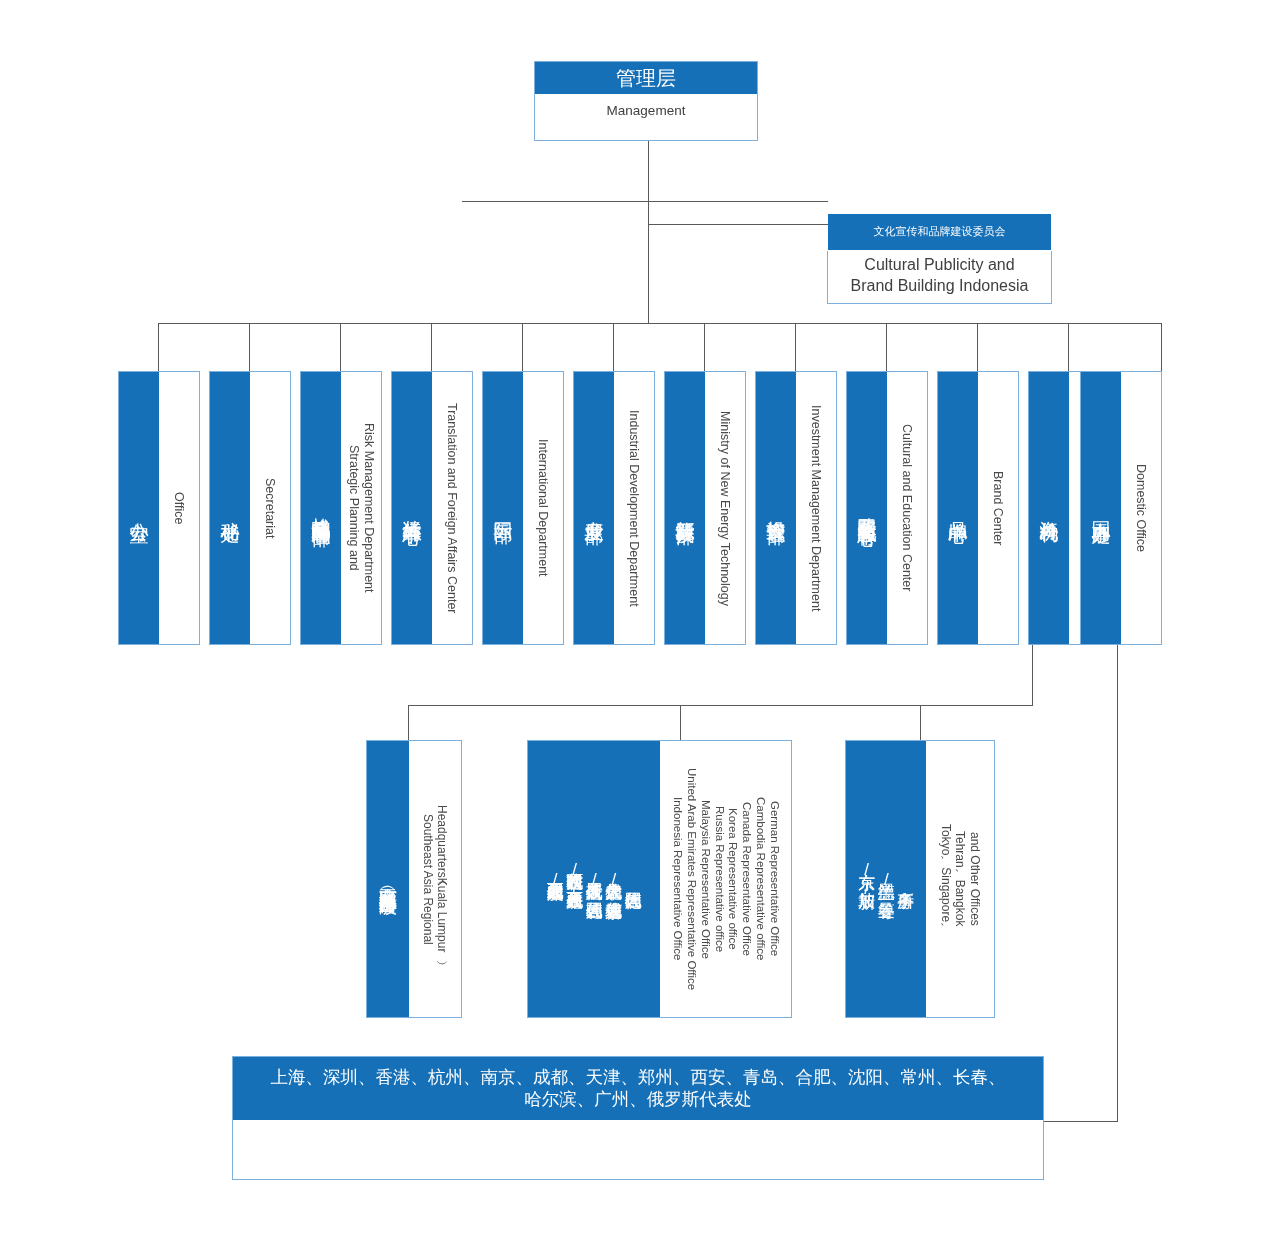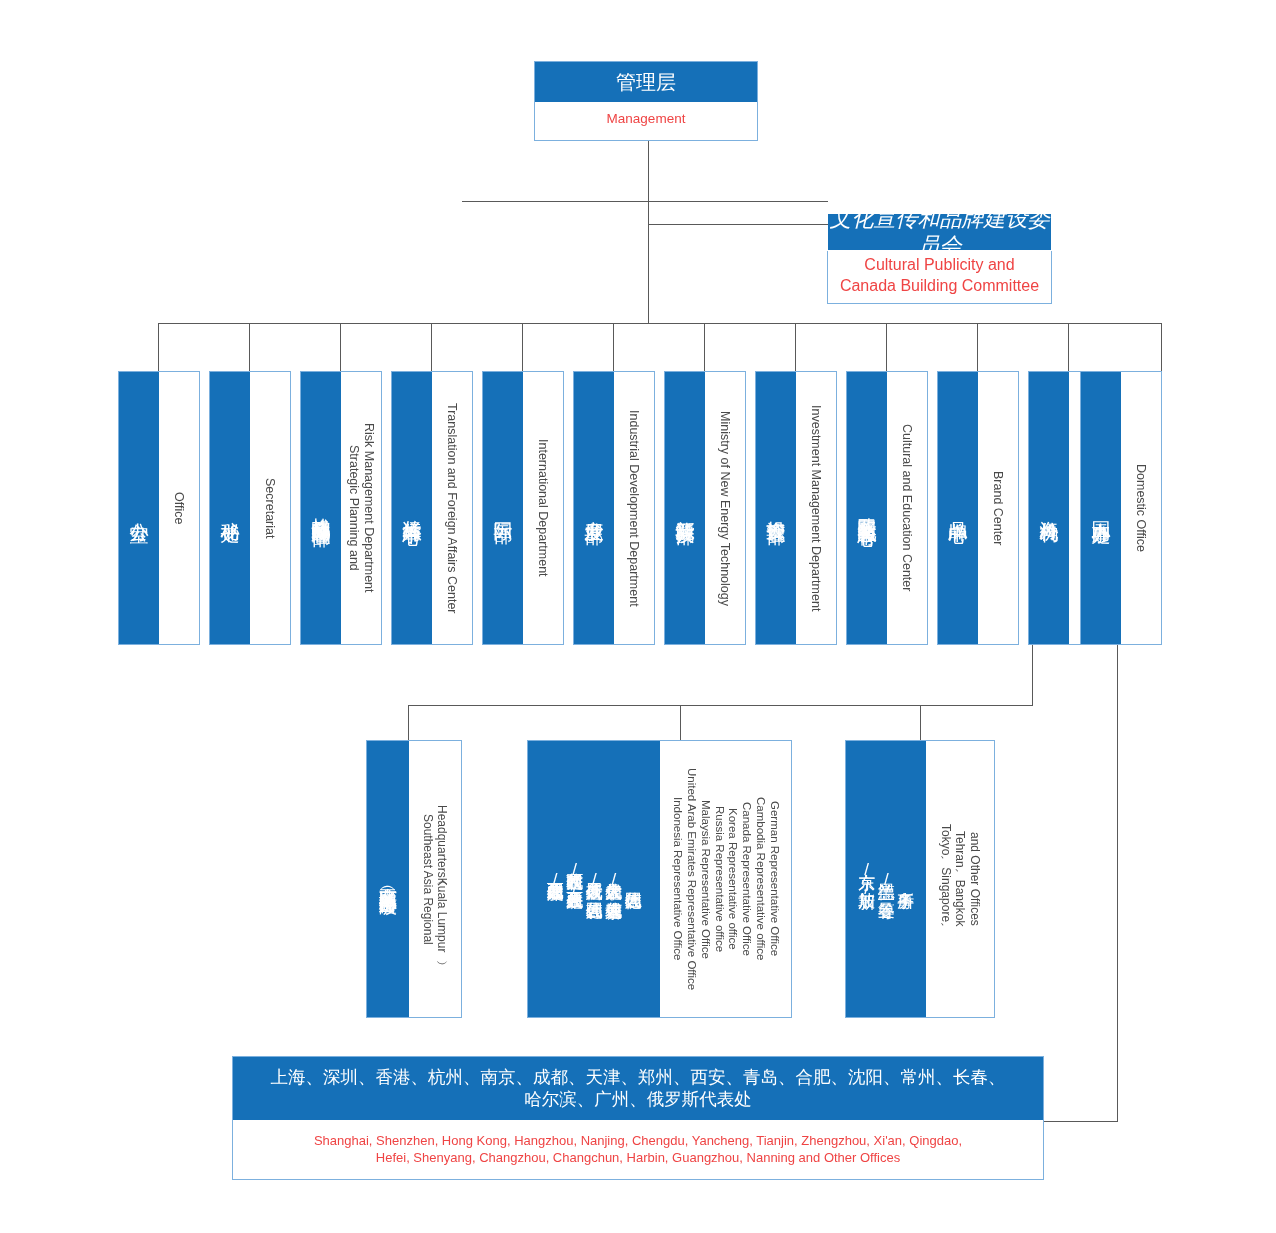--- a/index.html
+++ b/index.html
@@ -26,21 +26,21 @@
     background: #1570b8;
     color: #ffffff;
     text-align: center;
     display: flex;
     align-items: center;
     justify-content: center;
     line-height: 1.25;
   }
   .hbox .en {
     background: #ffffff;
-    color: #ef4444;
+    color: #404040;
     text-align: center;
     display: flex;
     align-items: center;
     justify-content: center;
     line-height: 1.3;
   }
 
   
   .vbox {
     position: absolute;
@@ -129,31 +129,31 @@
   <div class="line v" style="left:1032px; top:645px; height:60px;"></div>
   <div class="line h" style="left:408px; top:705px; width:625px;"></div>
   <div class="line v" style="left:408px; top:705px; height:35px;"></div>
   <div class="line v" style="left:680px; top:705px; height:35px;"></div>
   <div class="line v" style="left:920px; top:705px; height:35px;"></div>
 
   <div class="line v" style="left:1117px; top:645px; height:476px;"></div>
   <div class="line h" style="left:1044px; top:1121px; width:74px;"></div>
 
   <div class="hbox" style="left:534px; top:61px; width:224px; height:80px;">
-    <div class="cn" style="height:40px; font-size:20px;">管理层</div>
+    <div class="cn" style="height:32px; font-size:20px;">管理层</div>
     <div class="en" style="height:34px; font-size:13.5px;">Management</div>
   </div>
 
 
 
   <div class="hbox" style="left:827px; top:251px; width:225px; height:53px;">
-    <div class="cn" style="height:0px; font-size:22px; margin-top:-38px; height:36px;font-style:italic;">文化宣传和品牌建设委员会</div>
+    <div class="cn" style="height:0px; font-size:11px; margin-top:-38px; height:36px;">文化宣传和品牌建设委员会</div>
     <div class="en" style="height:51px; font-size:16px; flex-direction:column;">
       <span>Cultural Publicity and</span>
-      <span>Canada Building Committee</span>
+      <span>Brand Building Indonesia</span>
     </div>
   </div>
 
   <div class="vbox" style="left:118px; top:371px; width:82px; height:274px;">
     <div class="cn" style="width:40px;">
       <span class="vtext fs-cn-dept">办公室</span>
     </div>
     <div class="en">
       <span class="vtext-en fs-en-dept">Office</span>
     </div>
@@ -300,19 +300,15 @@
       <span class="vtext-en-multi" style="font-size:12px;">Tehran、Bangkok</span>
       <span class="vtext-en-multi" style="font-size:12px;">Tokyo、Singapore、</span>
     </div>
   </div>
 
   <div class="hbox" style="left:232px; top:1056px; width:812px; height:124px;">
     <div class="cn" style="height:63px; font-size:17.5px; flex-direction:column;">
       <span>上海、深圳、香港、杭州、南京、成都、天津、郑州、西安、青岛、合肥、沈阳、常州、长春、</span>
       <span>哈尔滨、广州、俄罗斯代表处</span>
     </div>
-    <div class="en" style="height:59px; font-size:13px; flex-direction:column;">
-      <span>Shanghai, Shenzhen, Hong Kong, Hangzhou, Nanjing, Chengdu, Yancheng, Tianjin, Zhengzhou, Xi'an, Qingdao,</span>
-      <span>Hefei, Shenyang, Changzhou, Changchun, Harbin, Guangzhou, Nanning and Other Offices</span>
-    </div>
   </div>
 
 </div>
 
 </body></html>

